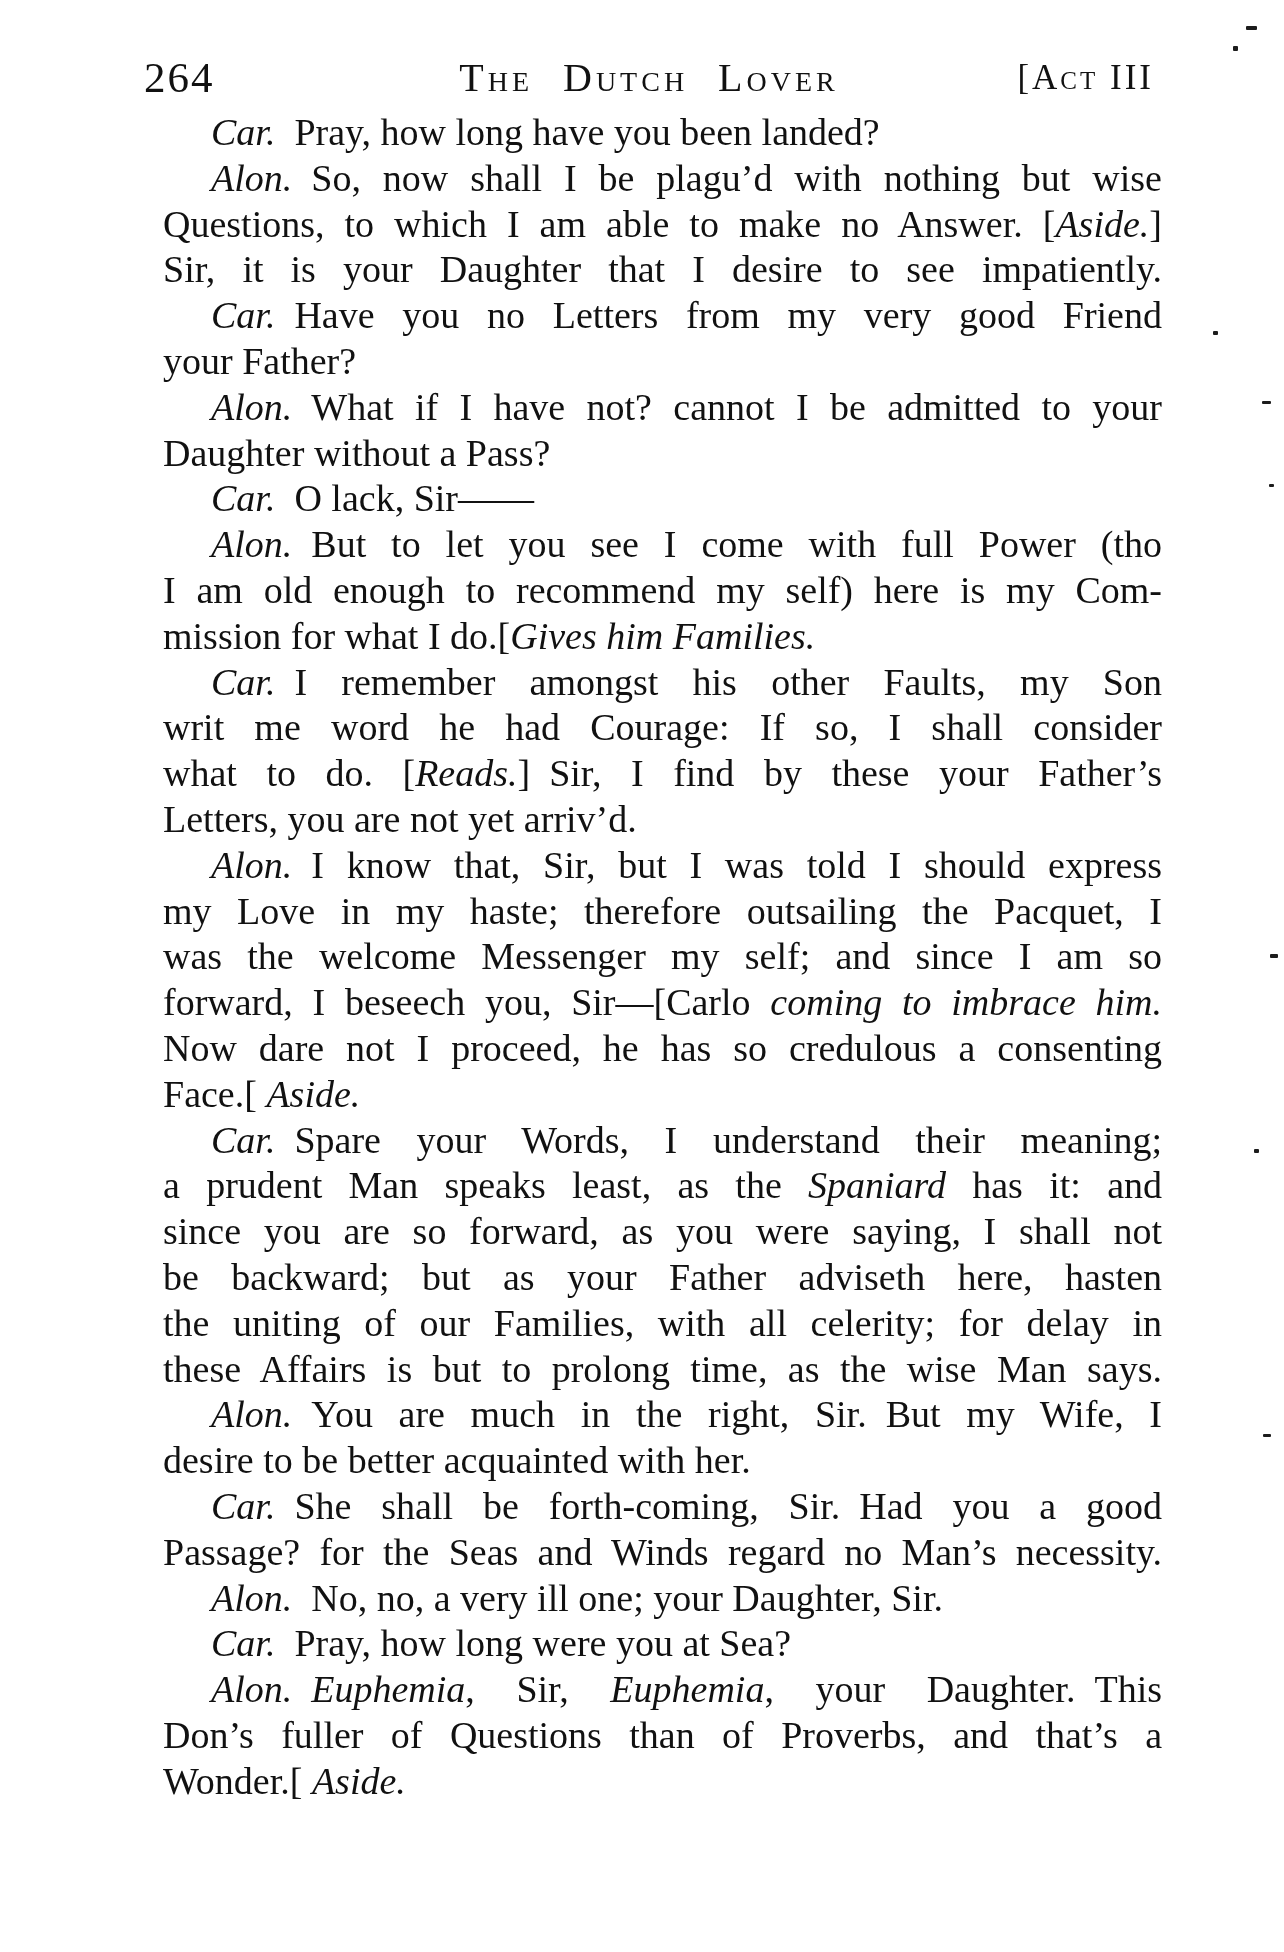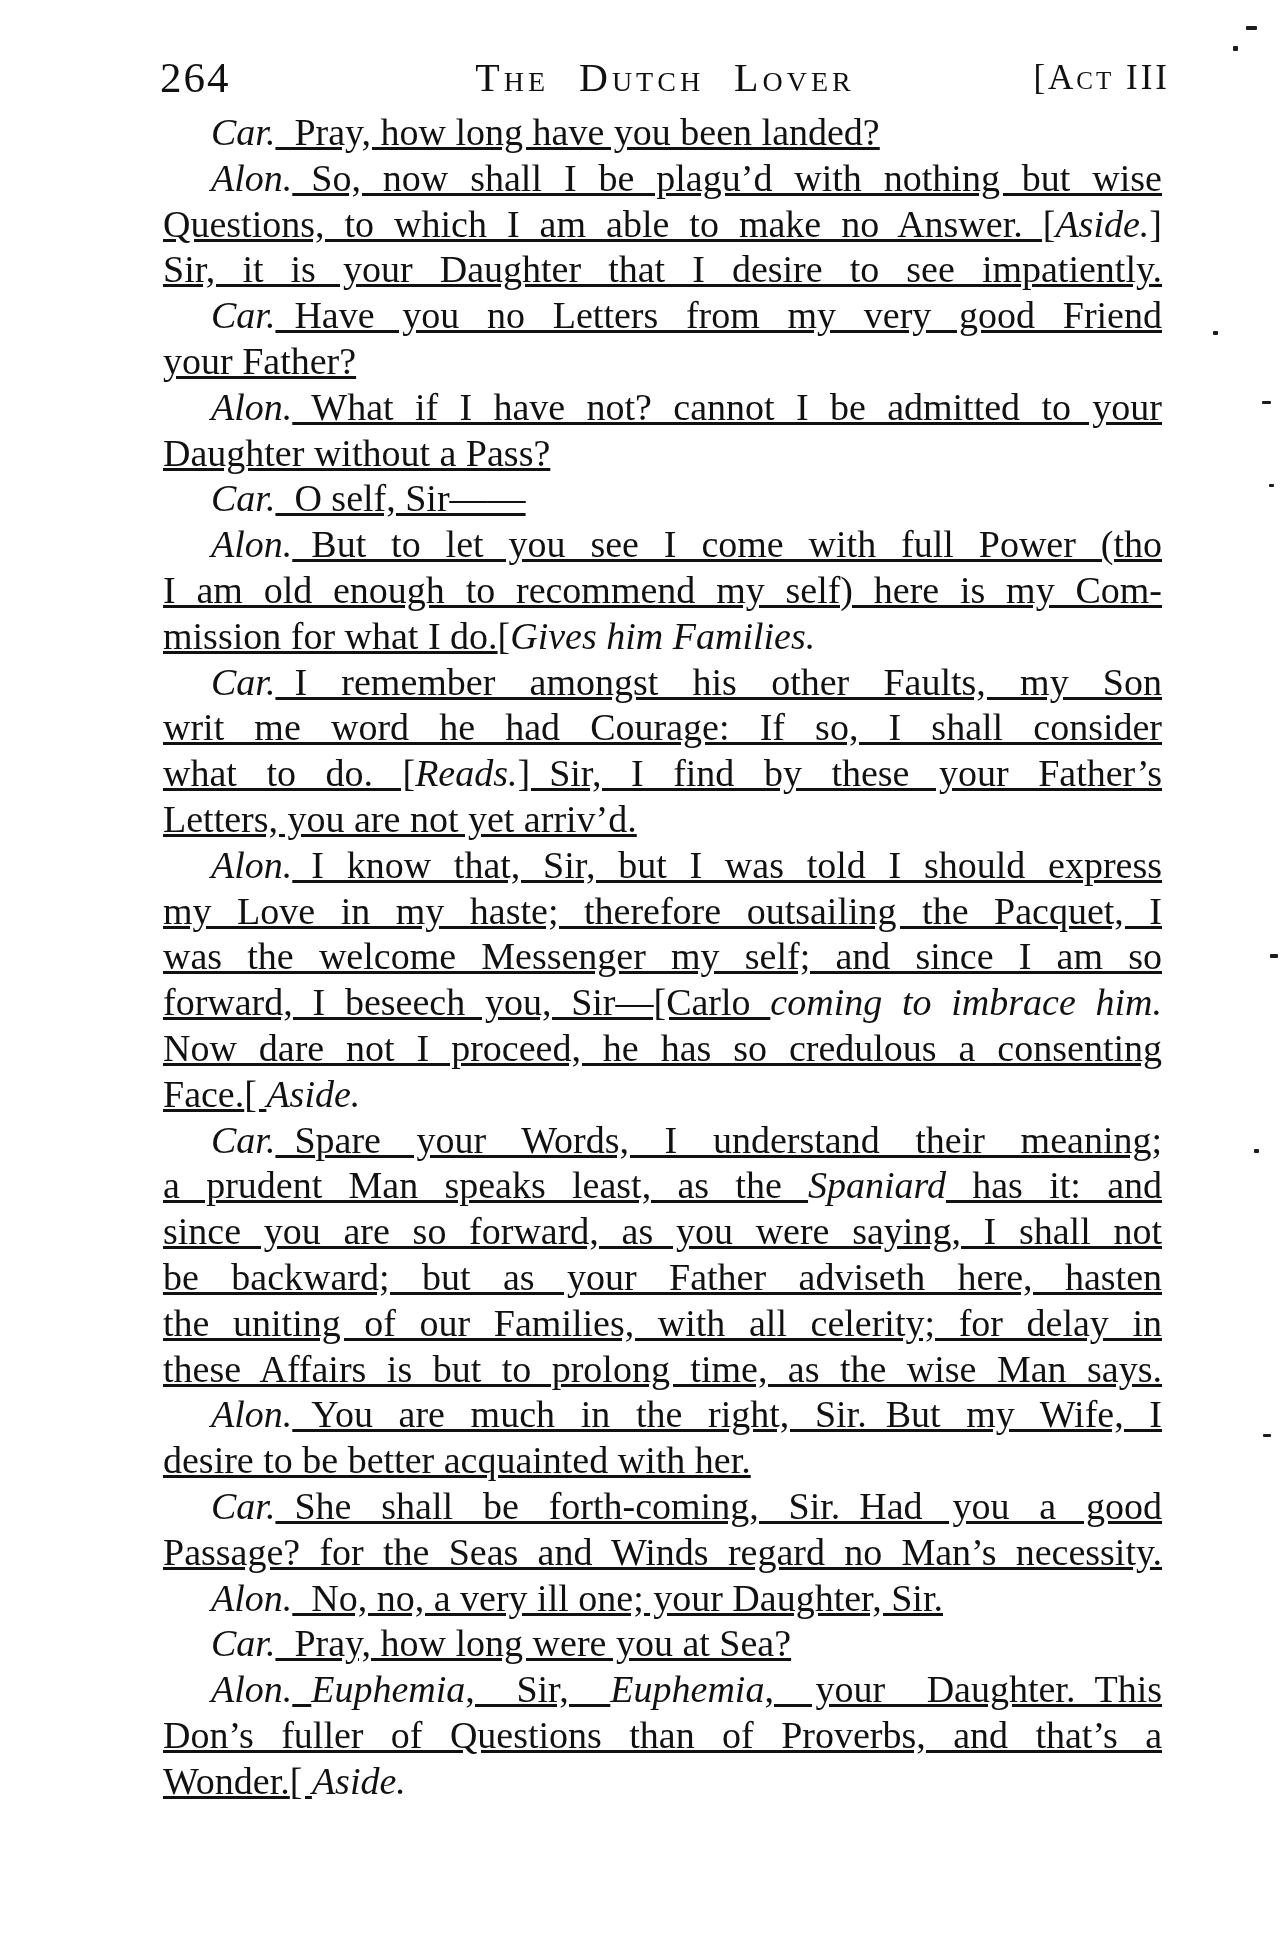--- a/index.html
+++ b/index.html
@@ -7,21 +7,21 @@
     position:relative;
     width:1284px;height:1952px;
     background:#ffffff;
     color:#111111;
     font-family:"Liberation Serif", serif;
     overflow:hidden;
   }
   
   .header{
     position:absolute;
-    top:54px;left:160px;width:1010px;height:48px;
+    top:54px;left:144px;width:1010px;height:48px;
     line-height:48px;
   }
   .pagenum{
     position:absolute;left:0;top:0;
     font-size:43px;letter-spacing:2px;
   }
   .running-title{
     position:absolute;left:50%;top:0;
     transform:translateX(-50%);
     font-size:40px;
@@ -46,21 +46,21 @@
   .line{
     height:45.8px;
     line-height:45.8px;
     font-size:38px;
     hyphens:none;
   }
   .line.ind{padding-left:48px;}
   .line.j{text-align:justify;text-align-last:justify;}
   .line.split{display:flex;}
   .it{font-style:italic;}
-  .ro{font-style:normal;text-decoration:underline;}
+  .ro{font-style:normal;}
   
   .speck{
     position:absolute;
     background:#1c1c1c;
     border-radius:1px;
   }
 </style>
 </head>
 <body>
 
@@ -72,21 +72,21 @@
   </div>
   <div class="textblock">
       <div class="line ind"><span class="it">Car.</span><span class="ro"> Pray, how long have you been landed?</span></div>
       <div class="line ind j"><span class="it">Alon.</span><span class="ro"> So, now shall I be plagu’d with nothing but wise</span></div>
       <div class="line j"><span class="ro">Questions, to which I am able to make no Answer. [</span><span class="it">Aside.</span><span class="ro">]</span></div>
       <div class="line j"><span class="ro">Sir, it is your Daughter that I desire to see impatiently.</span></div>
       <div class="line ind j"><span class="it">Car.</span><span class="ro"> Have you no Letters from my very good Friend</span></div>
       <div class="line"><span class="ro">your Father?</span></div>
       <div class="line ind j"><span class="it">Alon.</span><span class="ro"> What if I have not? cannot I be admitted to your</span></div>
       <div class="line"><span class="ro">Daughter without a Pass?</span></div>
-      <div class="line ind"><span class="it">Car.</span><span class="ro"> O self, Sir——</span></div>
+      <div class="line ind"><span class="it">Car.</span><span class="ro"> O lack, Sir——</span></div>
       <div class="line ind j"><span class="it">Alon.</span><span class="ro"> But to let you see I come with full Power (tho</span></div>
       <div class="line j"><span class="ro">I am old enough to recommend my self) here is my Com-</span></div>
       <div class="line split">
         <span><span class="ro">mission for what I do.</span></span>
         <span><span class="ro">[</span><span class="it">Gives him Families.</span></span>
       </div>
       <div class="line ind j"><span class="it">Car.</span><span class="ro"> I remember amongst his other Faults, my Son</span></div>
       <div class="line j"><span class="ro">writ me word he had Courage: If so, I shall consider</span></div>
       <div class="line j"><span class="ro">what to do. [</span><span class="it">Reads.</span><span class="ro">] Sir, I find by these your Father’s</span></div>
       <div class="line"><span class="ro">Letters, you are not yet arriv’d.</span></div>

